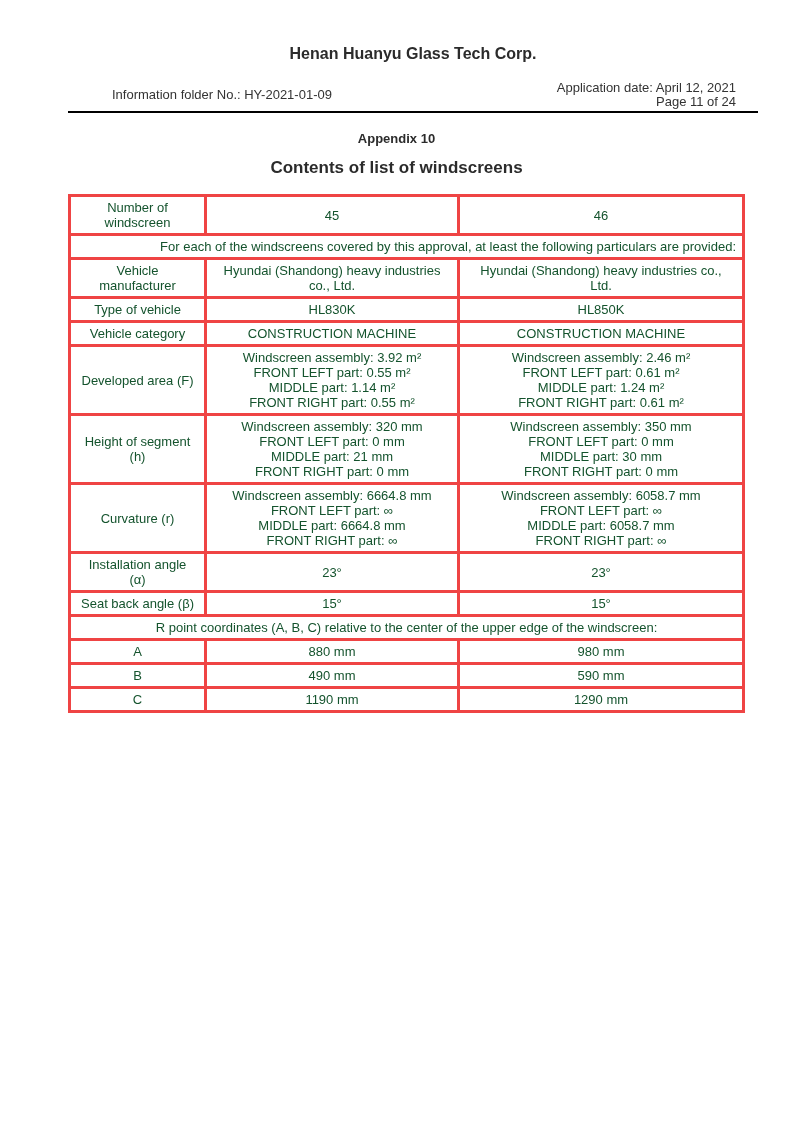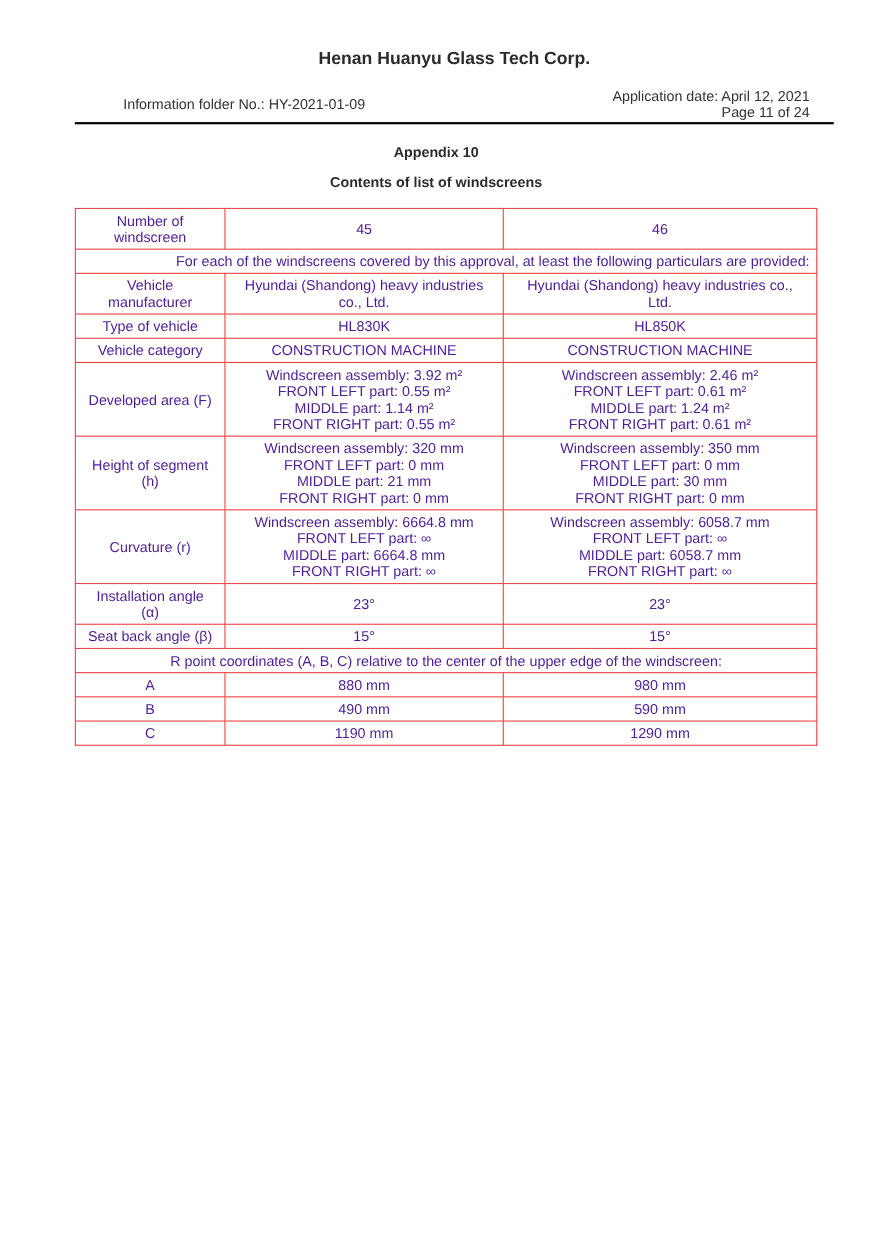--- a/index.html
+++ b/index.html
@@ -41,39 +41,39 @@
   .appendix-title {
     margin: 18px 0 0;
     text-align: center;
     font-size: 13px;
     font-weight: bold;
     color: #2b2b2b;
   }
   .appendix-subtitle {
     margin: 12px 0 0;
     text-align: center;
-    font-size: 13px;
+    font-size: 17px;
     font-weight: bold;
     color: #2b2b2b;
   }
   table.ws-table {
     margin: 16px 0 0 68px;
     width: 674px;
     border-collapse: collapse;
     table-layout: fixed;
   }
   .ws-table td {
-    border: 1px solid #ef4444;
+    border: 3px solid #ef4444;
     font-size: 13px;
     line-height: 15px;
     padding: 3px 6px;
     text-align: center;
     vertical-align: middle;
     white-space: pre-line;
-    color: #4c1d95;
+    color: #14532d;
   }
   .ws-table td.label-cell { padding: 3px 7px; }
   .ws-table td.span-left {
     text-align: right;
     padding-left: 7px;
   }
   .col-label { width: 136px; }
   .col-45 { width: 253px; }
   .col-46 { width: 285px; }
 </style>

